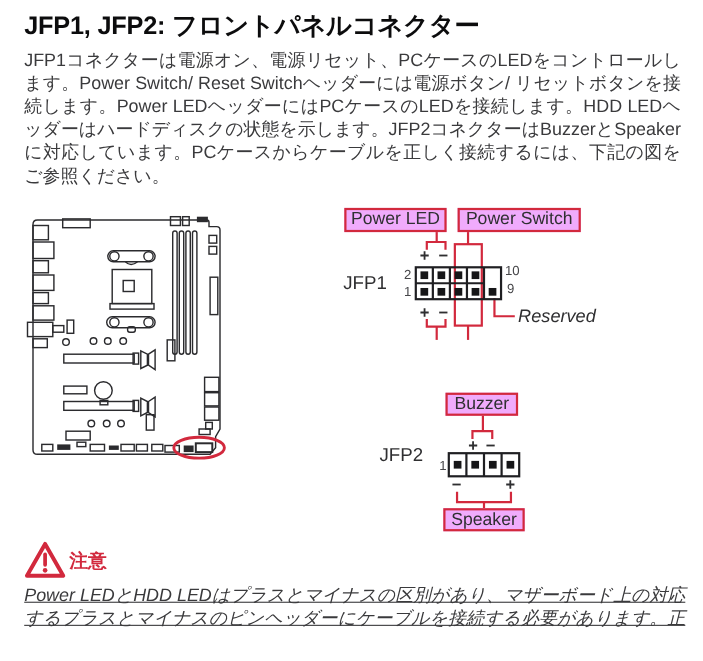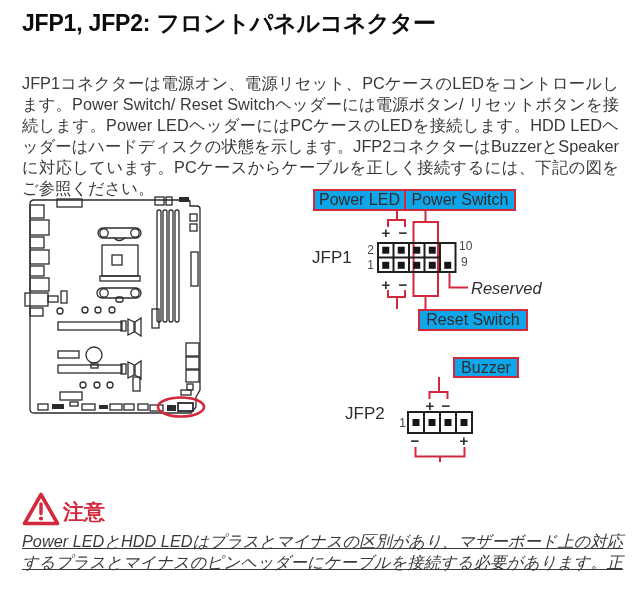--- a/index.html
+++ b/index.html
@@ -20,37 +20,36 @@
   }
   .title{
     position:absolute;left:22px;top:8px;width:600px;
     font-size:23px;font-weight:700;color:#0c0c0d;
     letter-spacing:-0.2px;
   }
   .intro{
     position:absolute;left:22px;top:45px;width:597px;
     font-size:16.3px;line-height:21px;color:var(--text);
     text-align:justify;
-    margin-top:28px;
   }
   .board-svg{position:absolute;left:20px;top:193px;}
   .board-svg .k{stroke:var(--line);fill:none;stroke-width:1.3px;}
   .board-svg .kf{fill:var(--line);stroke:none;}
   .board-svg .kw{stroke:var(--line);fill:none;stroke-width:1.8px;}
   .board-svg .r{stroke:var(--red);fill:none;stroke-width:2.6px;}
   .diag-svg{position:absolute;left:300px;top:185px;}
   .diag-svg .k{stroke:#1f1f22;fill:none;stroke-width:2px;}
   .diag-svg .pin{fill:#161618;stroke:none;}
   .diag-svg .r{stroke:var(--red);fill:none;stroke-width:2px;}
   .pinbox{
     position:absolute;
     border:2px solid var(--red);
     display:flex;align-items:center;justify-content:center;
     font-size:16px;color:var(--diagram-text);
-    background:#0ea5e9;white-space:nowrap;
+    background:#f0abfc;white-space:nowrap;
   }
   .conn-name{
     position:absolute;font-size:17px;color:var(--diagram-text);
     white-space:nowrap;
     text-align:center;
   }
   .pin-num{
     position:absolute;font-size:12px;color:#47474a;
     line-height:13px;white-space:nowrap;text-align:right;
   }
@@ -63,21 +62,21 @@
   .reserved{
     position:absolute;left:471px;top:279px;
     font-size:16.5px;color:var(--diagram-text);white-space:nowrap;font-style:italic;
   }
   .caution-icon{position:absolute;left:22px;top:491px;}
   .caution-icon .tri{stroke:var(--red);fill:none;stroke-width:3.6px;stroke-linejoin:round;}
   .caution-icon .bar{stroke:var(--red);stroke-width:3.4px;stroke-linecap:round;}
   .caution-icon .dot{fill:var(--red);}
   .caution-heading{
     position:absolute;left:63px;top:498px;
-    font-size:21px;font-weight:700;color:var(--red);
+    font-size:17px;font-weight:700;color:var(--red);
   }
   .caution-body{
     position:absolute;left:22px;top:531px;width:601px;
     font-size:16.3px;line-height:21px;font-style:italic;color:var(--text);
     text-align:justify;
     text-decoration:underline;
   }
 </style>
 </head>
 <body>
@@ -205,36 +204,36 @@
 
     <rect class="k" x="408" y="412" width="64" height="21"></rect>
     <path class="k" d="M424,412 V433 M440,412 V433 M456,412 V433"></path>
     <rect class="pin" x="412.5" y="419" width="7" height="7"></rect>
     <rect class="pin" x="428.5" y="419" width="7" height="7"></rect>
     <rect class="pin" x="444.5" y="419" width="7" height="7"></rect>
     <rect class="pin" x="460.5" y="419" width="7" height="7"></rect>
   </svg>
 
   <div class="pinbox" style="left:313px;top:189px;width:93px;height:22px;">Power LED</div>
-  <div class="pinbox" style="left:404px;top:189px;width:112px;height:22px;">Power Switch</div>
-  <div class="pinbox" style="left:418px;top:309px;width:110px;height:22px;">Reset Switch</div>
+  <div class="pinbox" style="left:416px;top:189px;width:112px;height:22px;">Power Switch</div>
   <div class="conn-name" style="left:312px;top:248px;">JFP1</div>
   <div class="reserved">Reserved</div>
 
   <div class="pin-num pn-right" style="left:358px;top:244px;width:16px;">2</div>
   <div class="pin-num pn-right" style="left:358px;top:259px;width:16px;">1</div>
   <div class="pin-num" style="left:459px;top:240px;">10</div>
   <div class="pin-num" style="left:461px;top:256px;">9</div>
 
   <div class="sign" style="left:379px;top:226px;">+</div>
   <div class="sign" style="left:396px;top:226px;">−</div>
   <div class="sign" style="left:379px;top:278px;">+</div>
   <div class="sign" style="left:396px;top:278px;">−</div>
 
-  <div class="pinbox" style="left:405px;top:357px;width:66px;height:21px;margin-left:48px;">Buzzer</div>
+  <div class="pinbox" style="left:405px;top:357px;width:66px;height:21px;">Buzzer</div>
+  <div class="pinbox" style="left:403px;top:462px;width:74px;height:21px;">Speaker</div>
   <div class="conn-name" style="left:345px;top:404px;">JFP2</div>
   <div class="pin-num pn-right" style="left:392px;top:417px;width:14px;">1</div>
 
   <div class="sign" style="left:423px;top:399px;">+</div>
   <div class="sign" style="left:439px;top:399px;">−</div>
   <div class="sign" style="left:408px;top:434px;">−</div>
   <div class="sign" style="left:457px;top:434px;">+</div>
 
   <svg class="caution-icon" width="38" height="38" viewBox="0 0 38 38">
     <polygon class="tri" points="19,3.5 35.5,32.5 2.5,32.5"></polygon>

